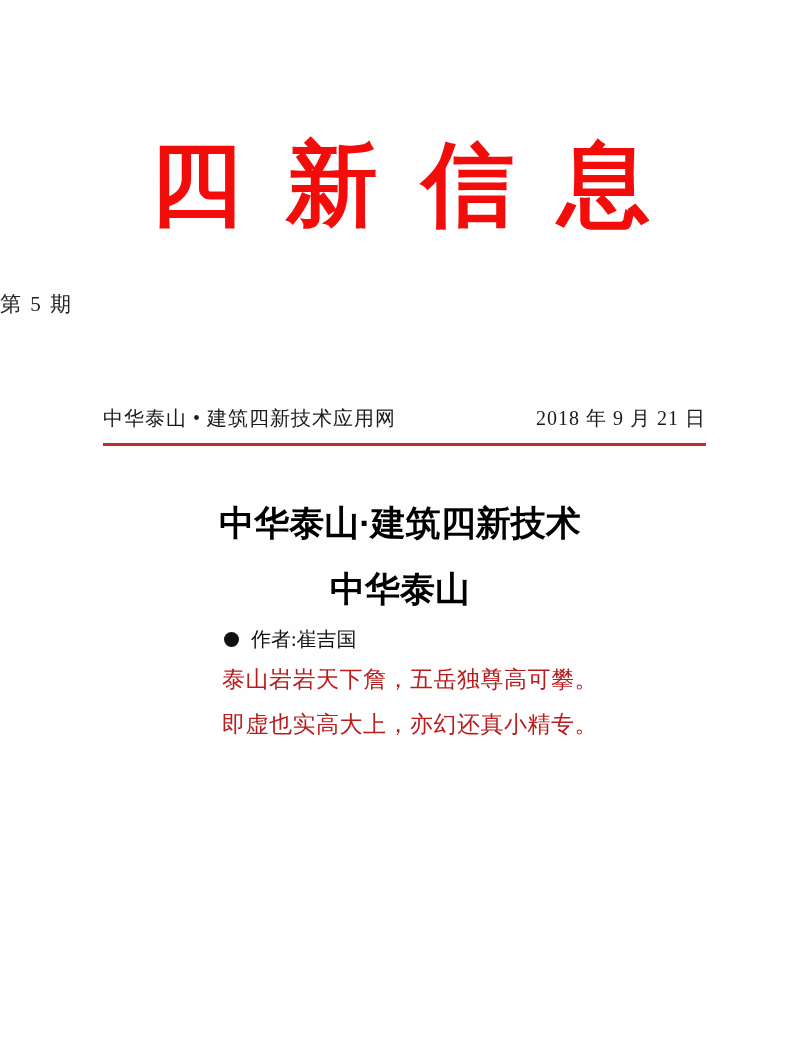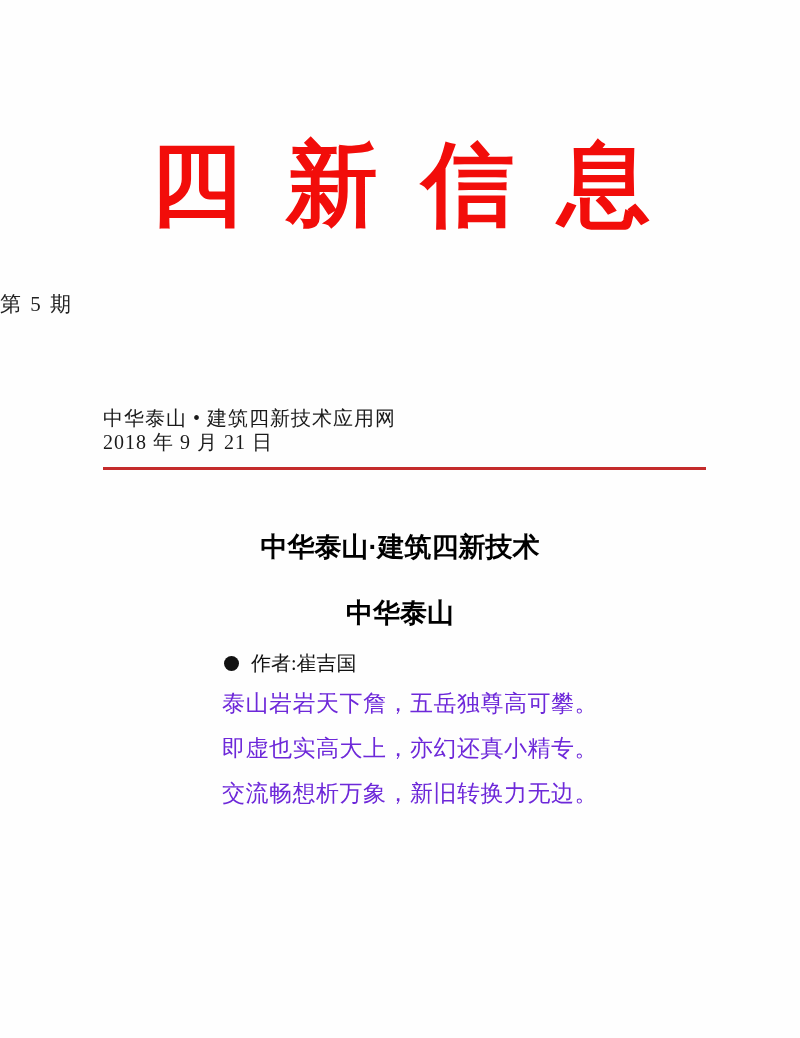--- a/index.html
+++ b/index.html
@@ -44,40 +44,39 @@
   
   .header-wrap {
     margin: 90px 94px 0 103px;
   }
   .header-row {
     display: flex;
     justify-content: space-between;
     align-items: baseline;
     font-size: 20px;
     line-height: 24px;
-    flex-direction: column;
   }
   .site-name {
     letter-spacing: 1px;
   }
   .issue-date {
     letter-spacing: 1px;
   }
   .red-rule {
     margin-top: 13px;
     height: 3px;
     background: #c42b2b;
     border: 0;
   }
 
   
   .article-title {
     font-family: "Liberation Sans", sans-serif;
     font-weight: bold;
-    font-size: 27px;
+    font-size: 35px;
     line-height: 30px;
     text-align: center;
     color: #000000;
   }
   .article-title.line1 { margin-top: 62px; }
   .article-title.line2 { margin-top: 36px; }
 
   .author-row {
     margin: 24px 0 0 224px;
     display: flex;
@@ -98,21 +97,21 @@
 
   .poem {
     margin: 18px 0 0 222px;
   }
   .poem p {
     margin: 0 0 22px 0;
     font-size: 23px;
     line-height: 23px;
     letter-spacing: 0.5px;
     font-family: "Liberation Serif", serif;
-    color: #6d28d9;
+    color: #b91c1c;
   }
 </style>
 </head>
 <body>
 
 <div class="page">
 
   <div class="masthead">
     <span class="char">四</span>
     <span class="char">新</span>
@@ -135,17 +134,16 @@
     <div class="article-title line2">中华泰山</div>
 
     <div class="author-row">
       <span class="author-bullet"></span>
       <span>作者:崔吉国</span>
     </div>
 
     <div class="poem">
       <p>泰山岩岩天下詹，五岳独尊高可攀。</p>
       <p>即虚也实高大上，亦幻还真小精专。</p>
-      <p>交流畅想析万象，新旧转换力无边。</p>
     </div>
   </div>
 
 </div>
 
 </body></html>

